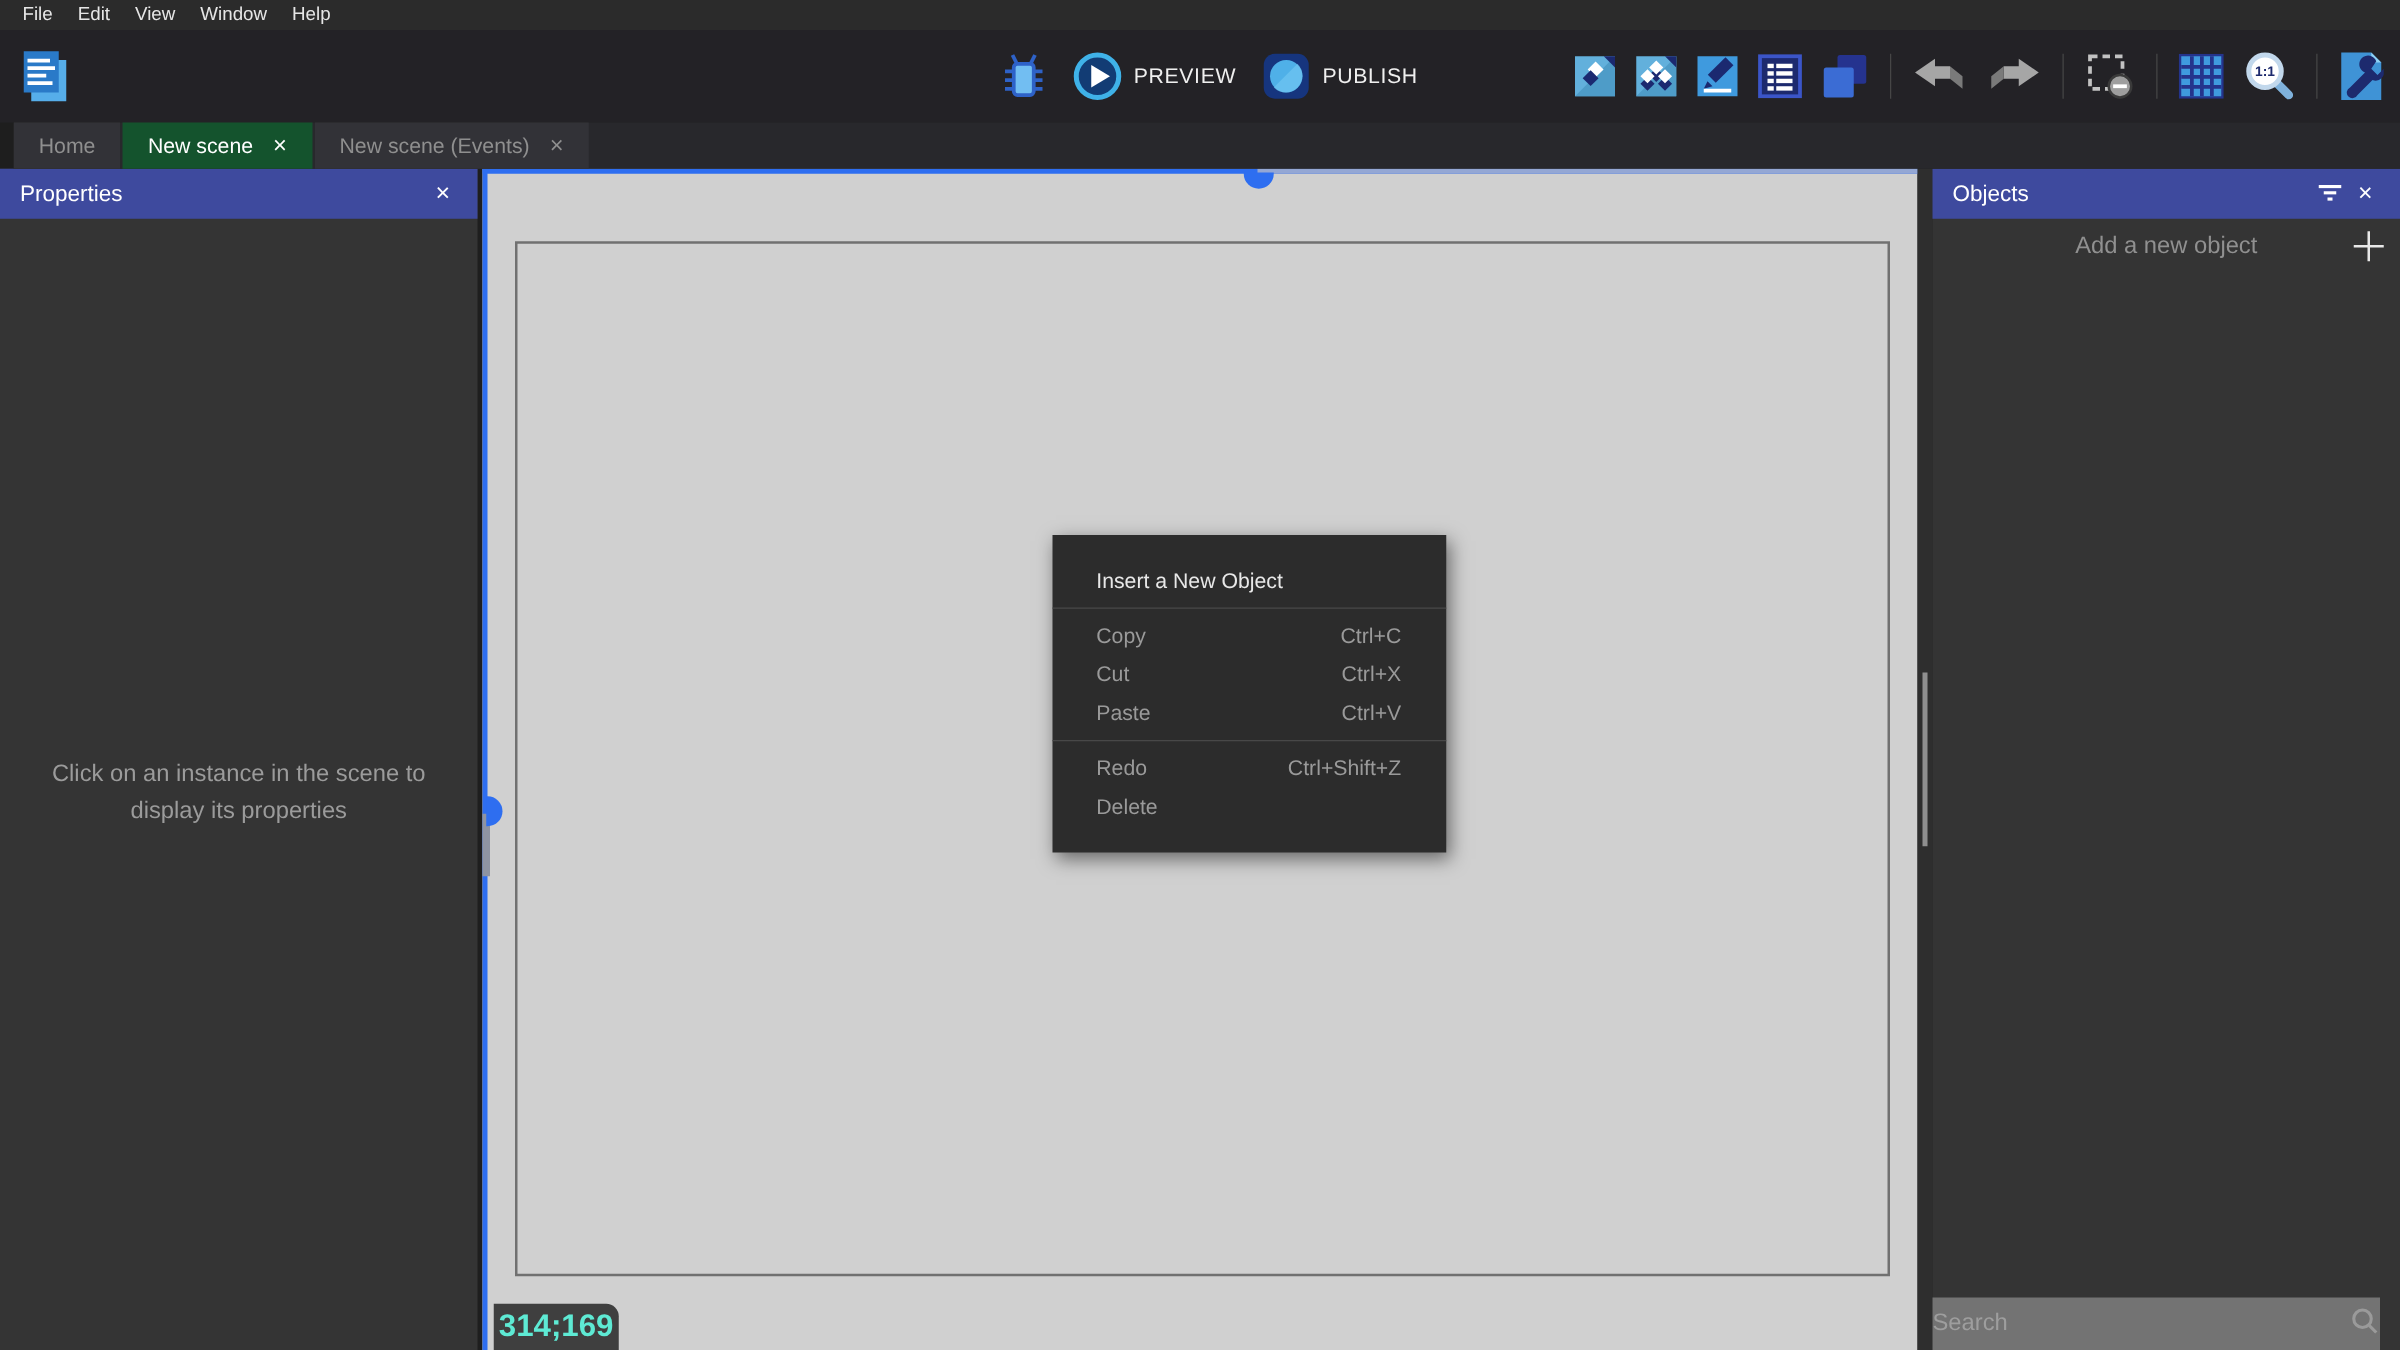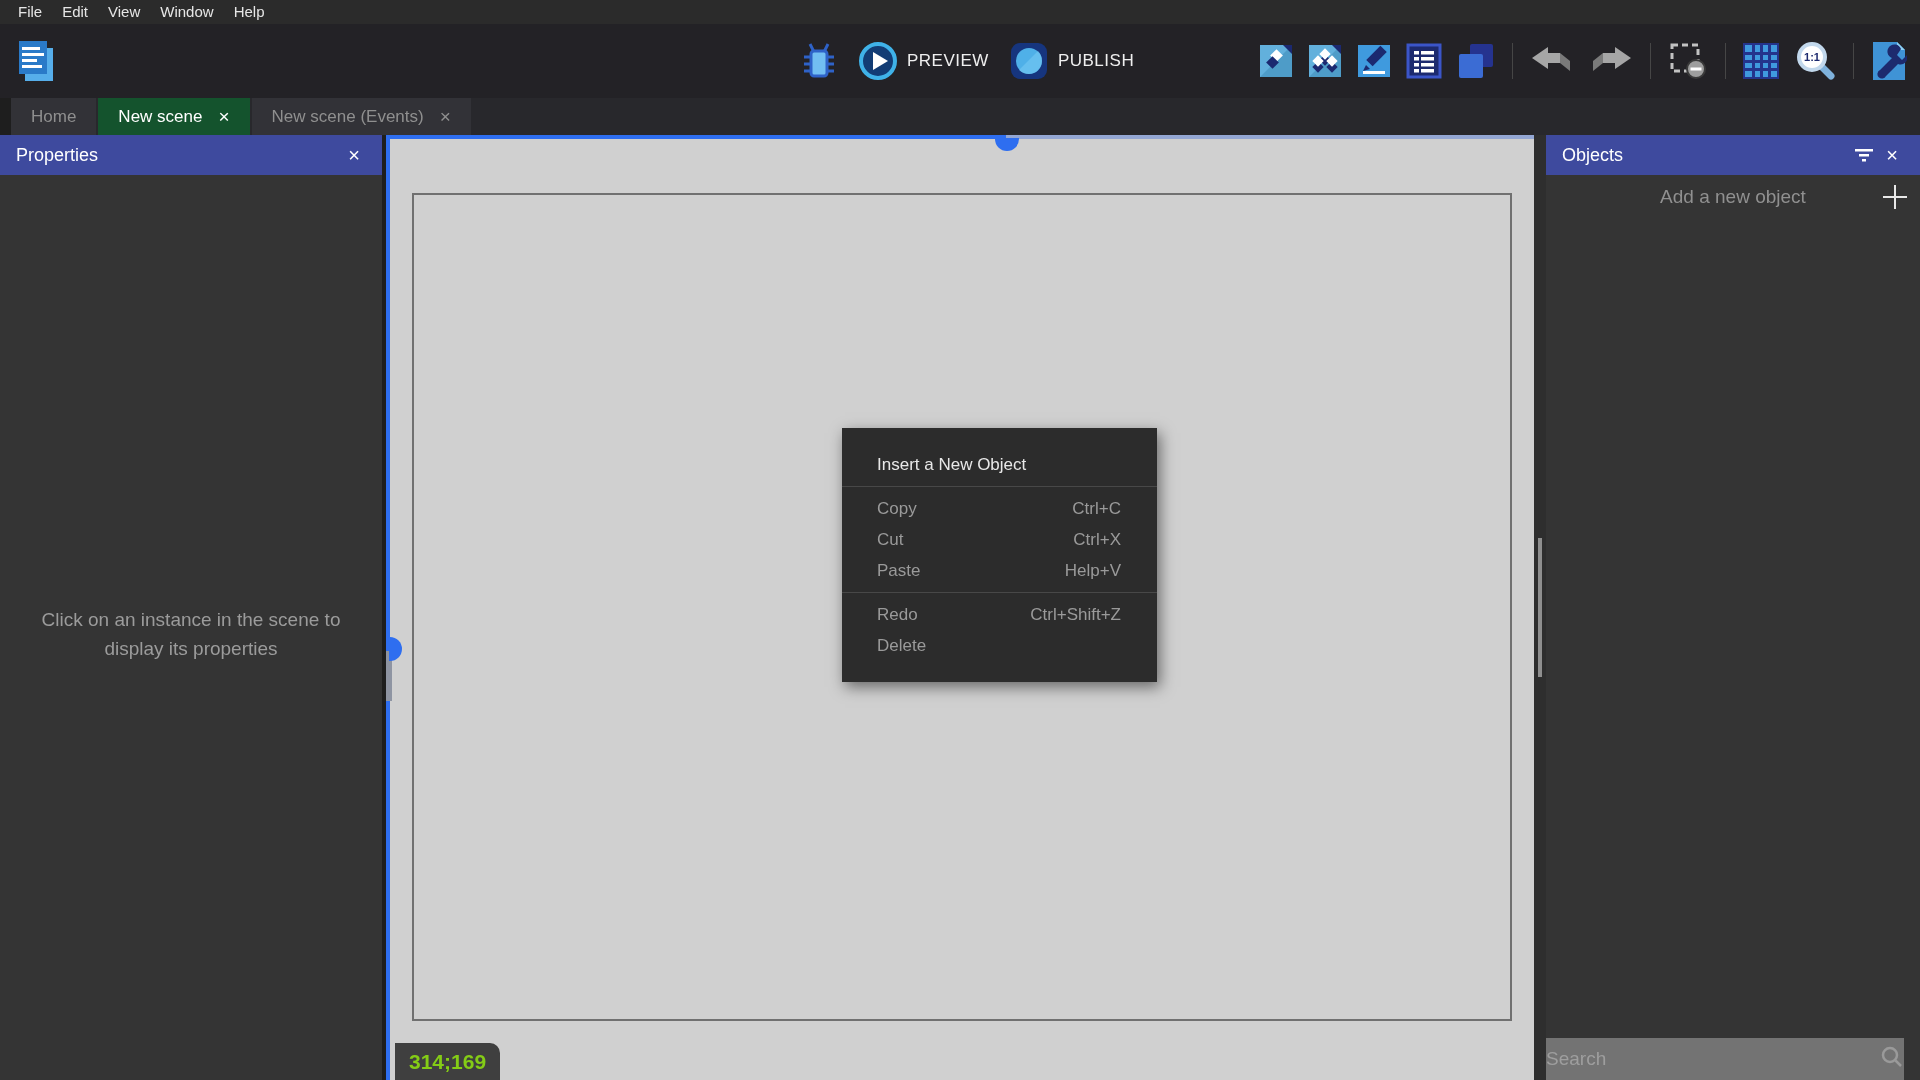--- a/index.html
+++ b/index.html
@@ -56,21 +56,21 @@
   #divider-top::after { content:''; position:absolute; left:620px; right:0; top:0; height:4px; background:#94a7d4; }
   #divider-left { position:absolute; left:0; top:0; bottom:0; width:4px; background:#2e6ef0; }
   #handle-top { position:absolute; left:609px; top:3px; width:24px; height:13px;
                 border-radius:0 0 13px 13px; background:#2e6ef0; z-index:2; }
   #handle-left { position:absolute; left:3px; top:502px; width:13px; height:24px;
                  border-radius:0 13px 13px 0; background:#2e6ef0; z-index:2; }
   #left-scroll-thumb { position:absolute; left:0; top:516px; width:6px; height:50px; background:#8e94a2; }
   #scene-rect { position:absolute; left:26px; top:58px; width:1100px; height:828px;
                 border:2px solid #707070; }
   #coords-badge { position:absolute; left:9px; bottom:0; height:37px; background:#3f3f3f;
-                  color:#84cc16; font-size:21px; font-weight:bold; padding:0 14px;
+                  color:#5eead4; font-size:25px; font-weight:bold; padding:0 4px;
                   border-radius:0 10px 0 0; display:flex; align-items:center; }
 
   #right-strip { position:absolute; left:1534px; top:135px; width:12px; bottom:0; background:#2e2e2e; z-index:3; }
   #right-scroll-thumb { position:absolute; left:4px; top:403px; width:4px; height:139px; background:#8f8f8f; }
 
   
   #context-menu { position:absolute; left:842px; top:428px; width:315px; background:#2c2c2c;
                   padding:21px 0; box-shadow:3px 5px 14px rgba(0,0,0,0.5); z-index:20; }
   .cm-item { height:31px; display:flex; align-items:center; padding:0 36px 0 35px; font-size:17px; cursor:default; }
   .cm-item.normal { color:#e8e8e8; }
@@ -317,21 +317,21 @@
     <div class="cm-item dim">
       <span class="cm-label">Copy</span>
       <span class="cm-shortcut">Ctrl+C</span>
     </div>
     <div class="cm-item dim">
       <span class="cm-label">Cut</span>
       <span class="cm-shortcut">Ctrl+X</span>
     </div>
     <div class="cm-item dim">
       <span class="cm-label">Paste</span>
-      <span class="cm-shortcut">Help+V</span>
+      <span class="cm-shortcut">Ctrl+V</span>
     </div>
     <div class="cm-sep"></div>
     <div class="cm-item dim">
       <span class="cm-label">Redo</span>
       <span class="cm-shortcut">Ctrl+Shift+Z</span>
     </div>
     <div class="cm-item dim">
       <span class="cm-label">Delete</span>
     </div>
   </div>

